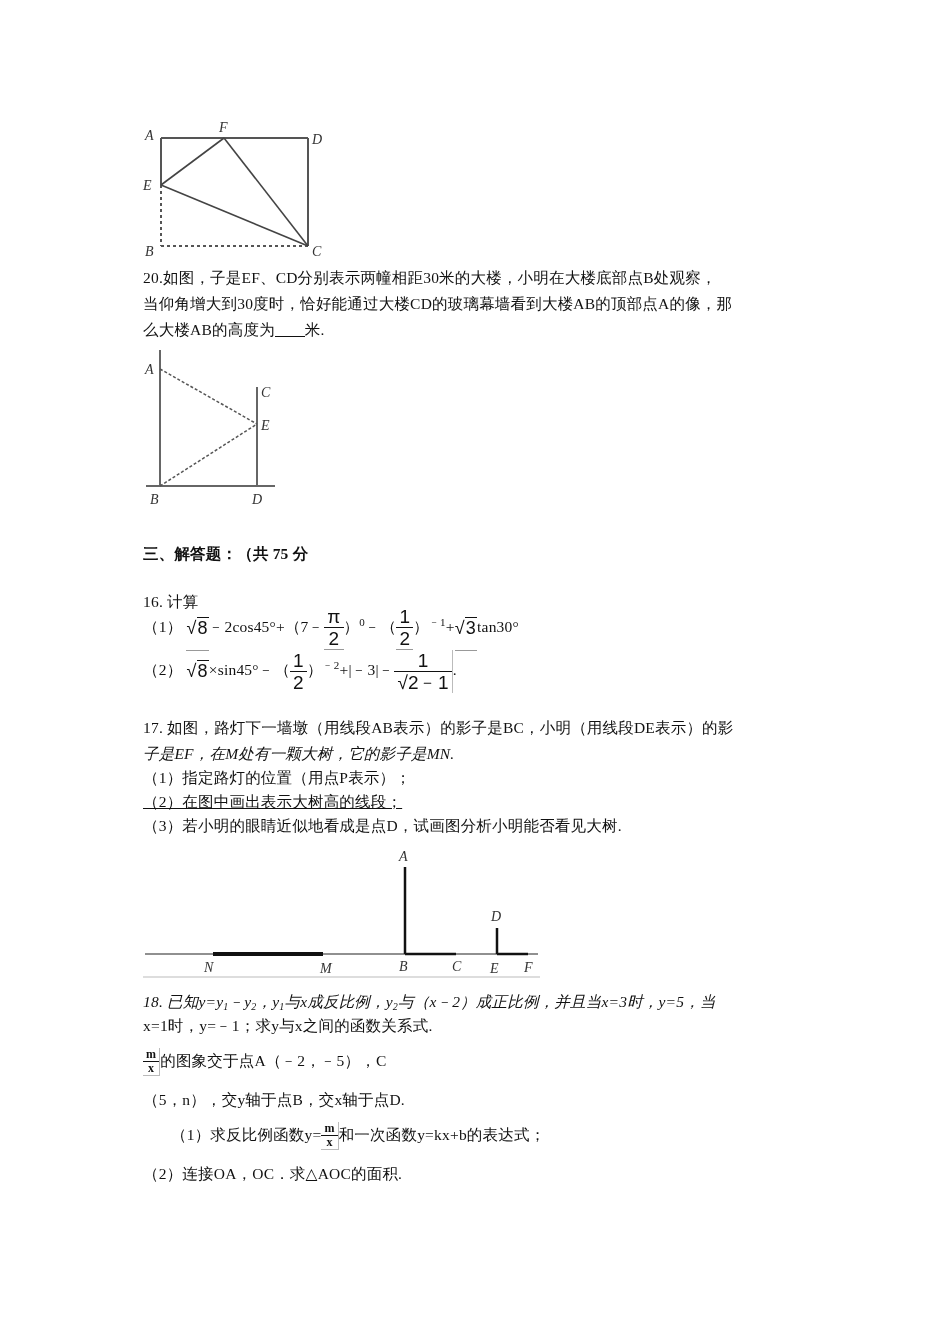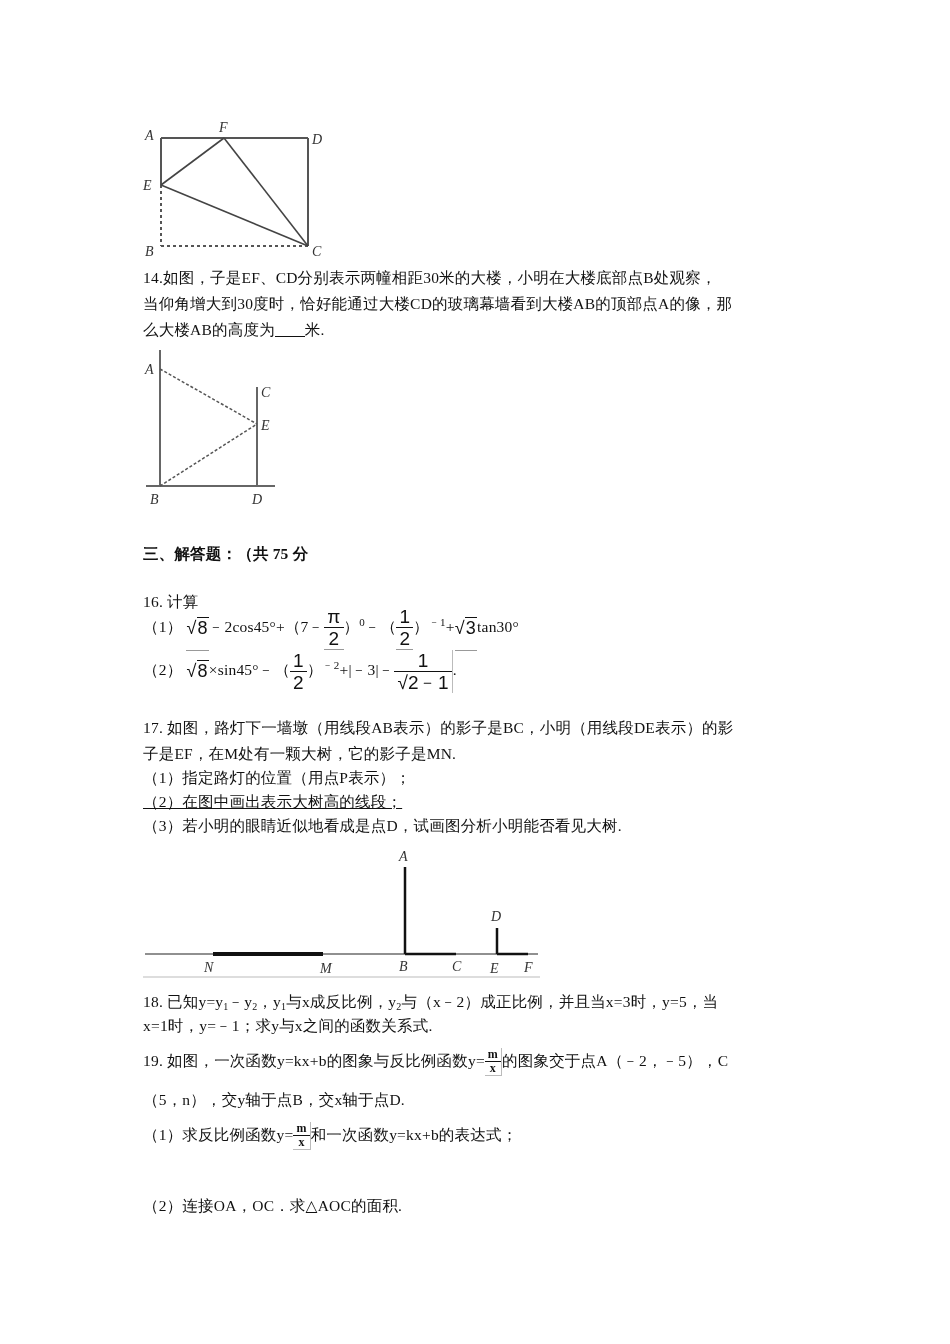--- a/index.html
+++ b/index.html
@@ -39,21 +39,21 @@
     <text class="lbl" x="5" y="22">A</text>
     <text class="lbl" x="79" y="14">F</text>
     <text class="lbl" x="172" y="26">D</text>
     <text class="lbl" x="3" y="72">E</text>
     <text class="lbl" x="5" y="138">B</text>
     <text class="lbl" x="172" y="138">C</text>
   </svg>
 </div>
 
 <div class="line" style="top:268px;">
-  <span>14.</span><span>如图，子是EF、CD分别表示两幢相距30米的大楼，小明在大楼底部点B处观察，</span>
+  <span>20.</span><span>如图，子是EF、CD分别表示两幢相距30米的大楼，小明在大楼底部点B处观察，</span>
 </div>
 <div class="line" style="top:294px;">当仰角增大到30度时，恰好能通过大楼CD的玻璃幕墙看到大楼AB的顶部点A的像，那</div>
 <div class="line" style="top:320px;">
   <span>么大楼AB的高度为</span><span class="blank"></span><span>米.</span>
 </div>
 
 <div class="fig" style="left:140px; top:350px;">
   <svg width="140" height="160" viewBox="0 0 140 160">
     <line x1="20" y1="0" x2="20" y2="136" stroke="#666" stroke-width="2"></line>
     <line x1="117" y1="37" x2="117" y2="136" stroke="#666" stroke-width="2"></line>
@@ -78,21 +78,21 @@
   <span>（1）</span>
   <span class="sqrt" style="border-bottom:1px solid #999;">√<span class="rad">8</span></span><span>﹣2cos45°+（7﹣</span><span class="frac big u"><span class="num">π</span><span class="den">2</span></span><span>）</span><span class="sup">0</span><span>﹣（</span><span class="frac big u"><span class="num">1</span><span class="den">2</span></span><span>）</span><span class="sup">﹣1</span><span>+</span><span class="sqrt" style="border-bottom:1px solid #999;">√<span class="rad">3</span></span><span>tan30°</span>
 </div>
 
 <div class="line" style="top:642px; line-height:46px; height:46px;">
   <span>（2）</span>
   <span class="sqrt">√<span class="rad">8</span></span><span>×sin45°﹣（</span><span class="frac big"><span class="num">1</span><span class="den">2</span></span><span>）</span><span class="sup">﹣2</span><span>+|﹣3|﹣</span><span class="frac big" style="border-right:1px solid #bbb;"><span class="num">1</span><span class="den">√<span style="border-top:1px solid #111;">2</span><span style="border-top:1px solid #111;">﹣1</span></span></span><span>.</span>
 </div>
 
 <div class="line" style="top:718px;">17. 如图，路灯下一墙墩（用线段AB表示）的影子是BC，小明（用线段DE表示）的影</div>
-<div class="line" style="top:744px;">子是EF，在M处有一颗大树，它的影子是MN.</div>
+<div class="line" style="top:744px;font-style:italic;">子是EF，在M处有一颗大树，它的影子是MN.</div>
 <div class="line" style="top:768px;">（1）指定路灯的位置（用点P表示）；</div>
 <div class="line" style="top:792px;text-decoration:underline;">（2）在图中画出表示大树高的线段；</div>
 <div class="line" style="top:816px;">（3）若小明的眼睛近似地看成是点D，试画图分析小明能否看见大树.</div>
 
 <div class="fig" style="left:140px; top:845px;">
   <svg width="410" height="135" viewBox="0 0 410 135">
     <line x1="5" y1="109" x2="398" y2="109" stroke="#222" stroke-width="1.2"></line>
     <line x1="73" y1="109" x2="183" y2="109" stroke="#111" stroke-width="4"></line>
     <line x1="265" y1="22" x2="265" y2="109" stroke="#111" stroke-width="2.5"></line>
     <line x1="265" y1="109" x2="316" y2="109" stroke="#111" stroke-width="2.5"></line>
@@ -103,25 +103,25 @@
     <text class="lbl" x="351" y="76">D</text>
     <text class="lbl" x="64" y="127">N</text>
     <text class="lbl" x="180" y="128">M</text>
     <text class="lbl" x="259" y="126">B</text>
     <text class="lbl" x="312" y="126">C</text>
     <text class="lbl" x="350" y="128">E</text>
     <text class="lbl" x="384" y="127">F</text>
   </svg>
 </div>
 
-<div class="line" style="top:992px;">
+<div class="line" style="top:992px;font-style:italic;">
   <span>18. 已知y=y</span><span class="sub">1</span><span>﹣y</span><span class="sub">2</span><span>，y</span><span class="sub">1</span><span>与x成反比例，y</span><span class="sub">2</span><span>与（x﹣2）成正比例，并且当x=3时，y=5，当</span>
 </div>
 <div class="line" style="top:1016px;">x=1时，y=﹣1；求y与x之间的函数关系式.</div>
 
 <div class="line" style="top:1044px; line-height:34px; height:34px;">
-  <span>19. 如图，一次函数y=kx+b的图象与反比例函数y=</span><span class="frac small"><span class="num">m</span><span class="den">x</span></span><span>的图象交于点A（﹣2，﹣5），C</span>
+  <span class="frac small"><span class="num">m</span><span class="den">x</span></span><span>的图象交于点A（﹣2，﹣5），C</span>
 </div>
 <div class="line" style="top:1090px;">（5，n），交y轴于点B，交x轴于点D.</div>
-<div class="line" style="top:1118px; line-height:34px; height:34px;">
+<div class="line" style="top:1118px; line-height:34px; height:34px;margin-left:28px;">
   <span>（1）求反比例函数y=</span><span class="frac small"><span class="num">m</span><span class="den">x</span></span><span>和一次函数y=kx+b的表达式；</span>
 </div>
-<div class="line" style="top:1164px;margin-top:32px;">（2）连接OA，OC．求△AOC的面积.</div>
+<div class="line" style="top:1164px;">（2）连接OA，OC．求△AOC的面积.</div>
 
 </body></html>

